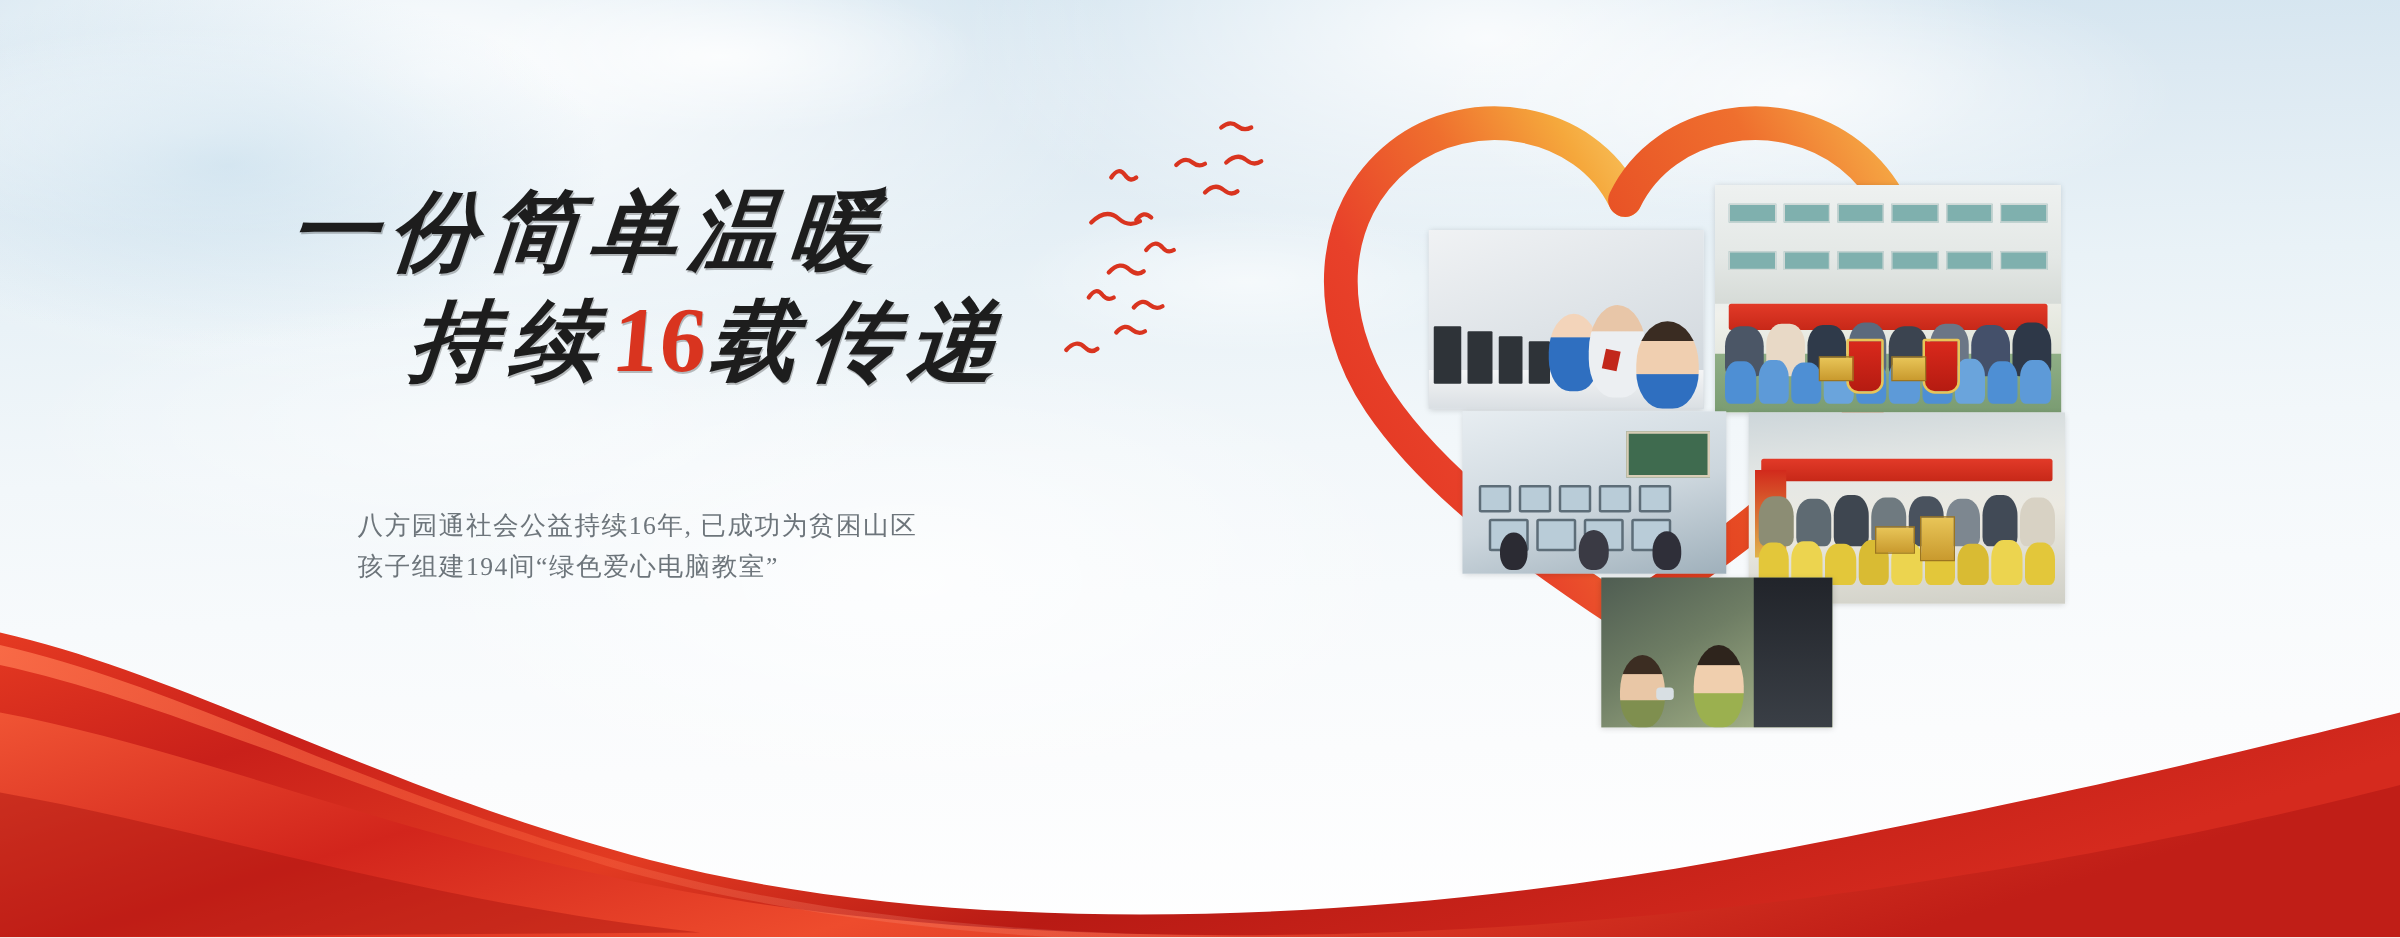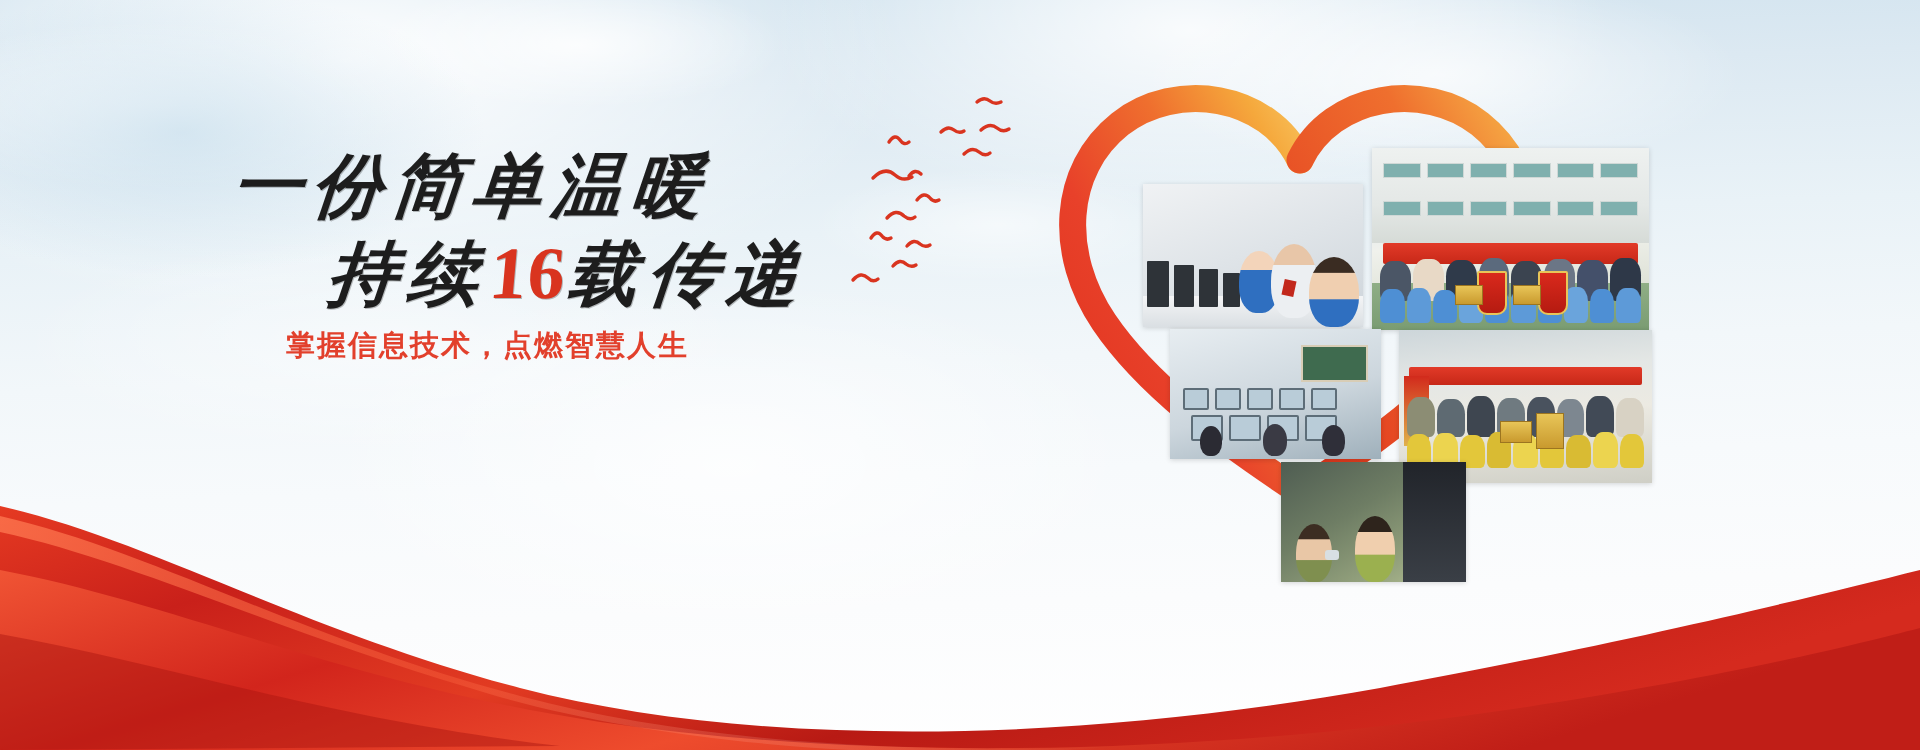--- a/index.html
+++ b/index.html
@@ -103,23 +103,26 @@
   <div class="sky-tint"></div>
 
   <div class="text-block">
 
     <div class="headline">
       <div class="hl-line l1">一份简单温暖</div>
       <div class="hl-line l2"><span>持续</span><span class="hl-num">16</span><span>载传递</span></div>
     </div>
 
     <div class="sub-red">
-      <div>掌握信息技术，点燃智慧人生</div>
-    </div>
-
+    </div>
+
+    <div class="body-note">
+      <div>八方园通社会公益持续16年, 已成功为贫困山区</div>
+      <div>孩子组建194间“绿色爱心电脑教室”</div>
+    </div>
   </div>
 
   <svg class="birds" viewBox="0 0 180 220">
     <g fill="none" stroke="#d9341f" stroke-width="3.4" stroke-linecap="round">
       <path d="M132 14 q7 -6 13 -1 q5 4 11 1"></path>
       <path d="M96 44 q7 -7 13 -2 q5 4 10 1"></path>
       <path d="M136 42 q9 -8 16 -2 q6 5 12 1"></path>
       <path d="M44 54 q6 -9 11 -2 q4 6 9 2"></path>
       <path d="M119 66 q8 -8 15 -2 q6 5 11 1"></path>
       <path d="M28 90 q12 -12 22 -3 q8 7 17 2"></path>

